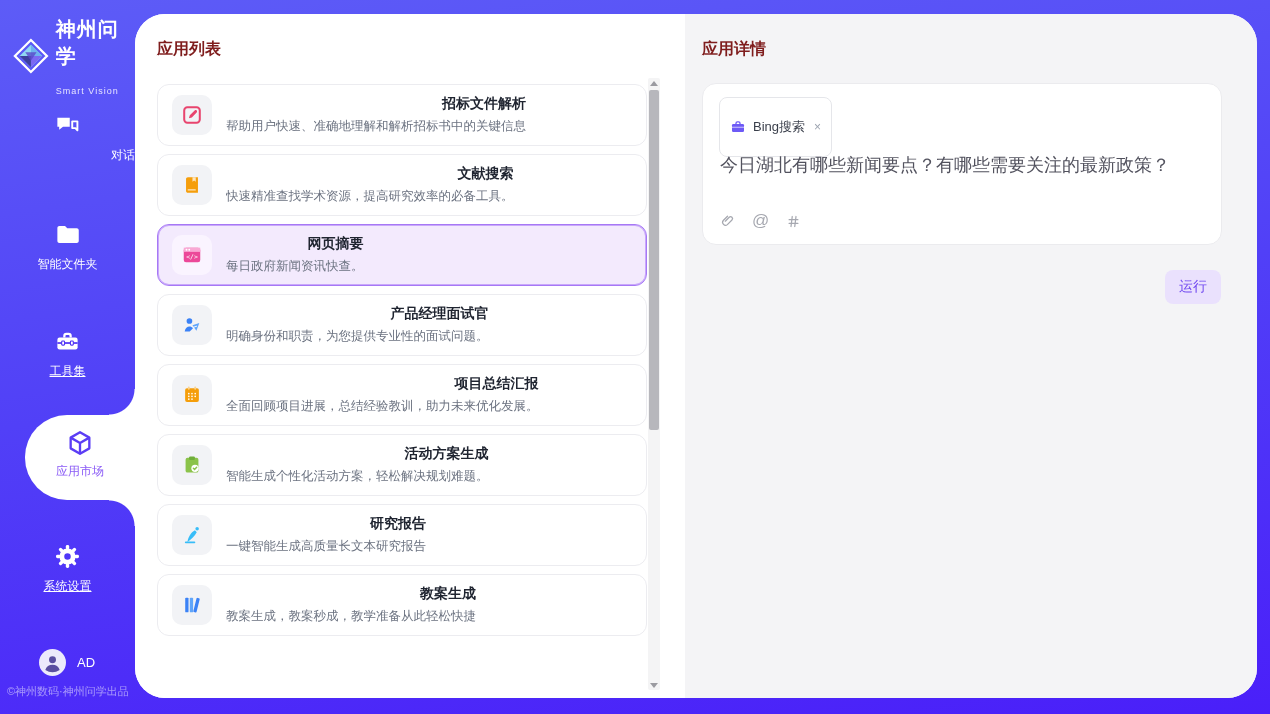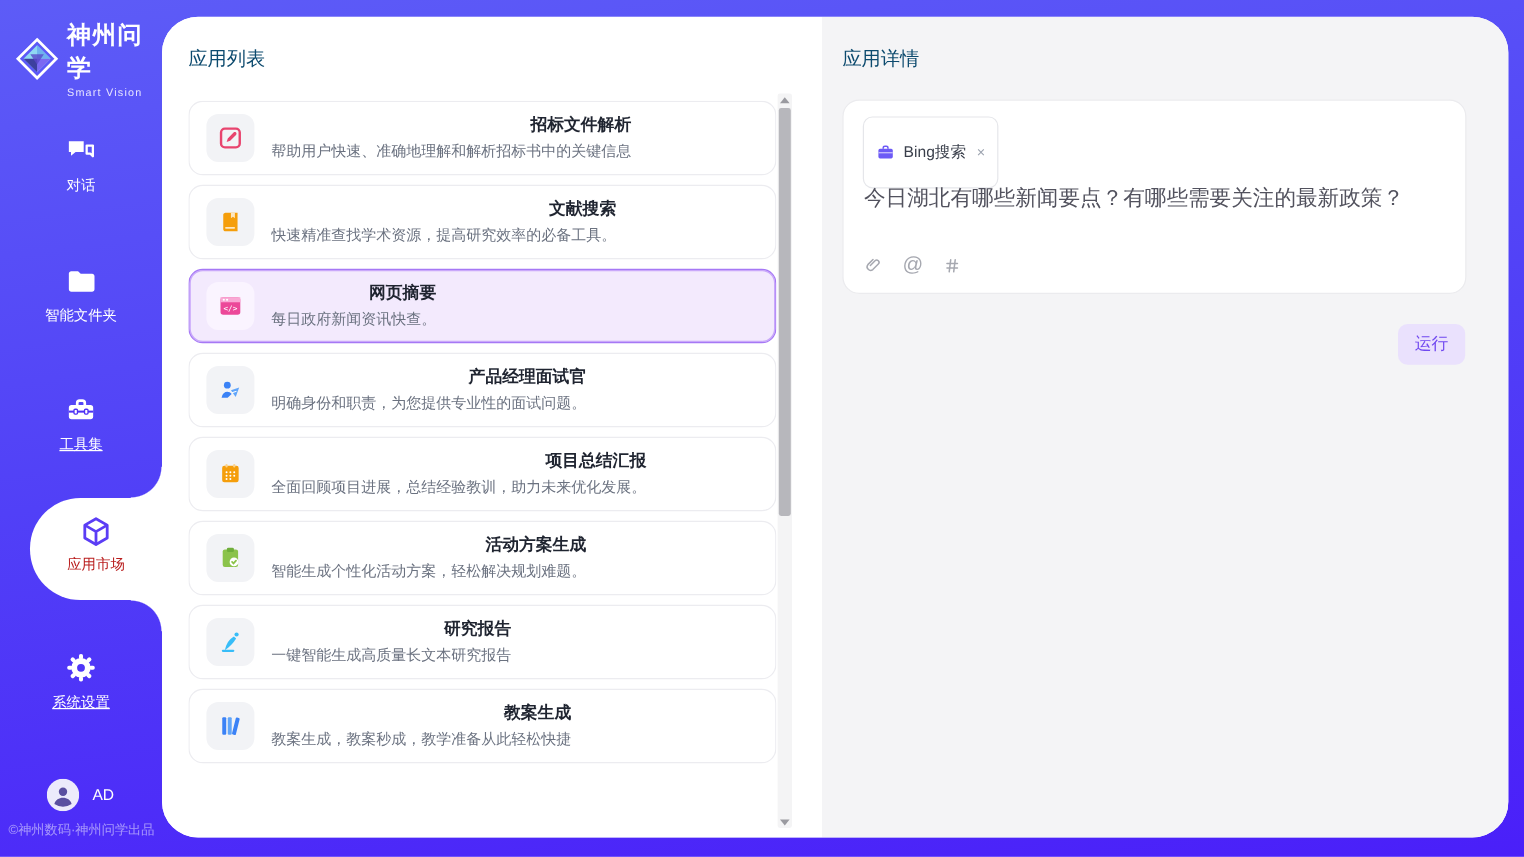--- a/index.html
+++ b/index.html
@@ -6,43 +6,43 @@
   html,body { width:1270px; height:714px; }
   body {
     font-family:"Liberation Sans","DejaVu Sans",sans-serif;
     background:linear-gradient(172deg,#5d5cf7 0%,#5140f7 48%,#4a1ff9 100%);
     position:relative; overflow:hidden;
   }
   
   .sidebar { position:absolute; left:0; top:0; width:135px; height:714px; }
   .logo { position:absolute; left:13px; top:16px; display:flex; align-items:center; gap:7px; }
   .logo-text .cn { color:#fff; font-weight:bold; font-size:20px; letter-spacing:1px; }
-  .logo-text .en { color:#e6e4ff; font-size:9px; letter-spacing:1px; margin-top:2px; }
+  .logo-text .en { color:#e6e4ff; font-size:9px; letter-spacing:1px; margin-top:16px; }
   .nav-item { position:absolute; left:0; width:135px; text-align:center; cursor:pointer; }
   .nav-item .ic { display:block; margin:0 auto 6px; }
   .nav-item .lbl { color:#fff; font-size:12px; }
   .lbl.u { text-decoration:underline; }
-  .ni-chat { top:112px; } .ni-folder { top:221px; } .ni-tool { top:328px; } .ni-gear { top:543px; }
+  .ni-chat { top:112px;text-align:right; } .ni-folder { top:221px; } .ni-tool { top:328px; } .ni-gear { top:543px; }
   
   .blob { position:absolute; left:25px; right:0; top:415px; height:85px; background:#fff;
           border-radius:42px 0 0 42px; text-align:center; cursor:pointer; }
   .blob .ic { display:block; margin:14px auto 4px; }
-  .blob .lbl { color:#b91c1c; font-size:12px; }
+  .blob .lbl { color:#8b5cf6; font-size:12px; }
   .fillet { position:absolute; right:0; width:26px; height:26px; }
   .fillet.top { top:389px; background:radial-gradient(circle 26px at 0 0, rgba(0,0,0,0) 25px, #fff 26px); }
   .fillet.bot { top:500px; background:radial-gradient(circle 26px at 0 100%, rgba(0,0,0,0) 25px, #fff 26px); }
   .user { position:absolute; left:39px; top:649px; display:flex; align-items:center; gap:11px; cursor:pointer; }
   .user .name { color:#fff; font-size:13px; }
   .copyright { position:absolute; left:7px; top:684px; color:rgba(255,255,255,.5); font-size:11px; white-space:nowrap; }
   
   .shell { position:absolute; left:135px; top:14px; width:1122px; height:684px;
            background:#fff; border-radius:30px; overflow:hidden; }
   
   .list-panel { position:absolute; left:0; top:0; width:550px; height:684px; background:#fff; }
-  .panel-title { position:absolute; top:25px; left:22px; font-size:16px; font-weight:normal; color:#0c4a6e; }
+  .panel-title { position:absolute; top:25px; left:22px; font-size:16px; font-weight:bold; color:#7f1d1d; }
   .cards { position:absolute; left:22px; top:70px; width:490px; bottom:0; overflow:hidden;
            display:flex; flex-direction:column; gap:8px;text-align:right; }
   .card { flex:0 0 62px; border:1px solid #ececf0; border-radius:12px; background:#fff;
           display:flex; align-items:center; padding:0 14px; gap:14px; cursor:pointer; }
   .card.selected { background:#f3eafd; border:1px solid #a678f5; box-shadow:0 0 0 1px #c9a8fa inset; }
   .tile { width:40px; height:40px; border-radius:10px; background:#f2f3f6; display:flex;
           align-items:center; justify-content:center; flex:0 0 40px; }
   .card.selected .tile { background:#faf4ff; }
   .meta { min-width:0; }
   .meta .t { font-size:14px; font-weight:bold; color:#1f2430; margin-bottom:5px; }

